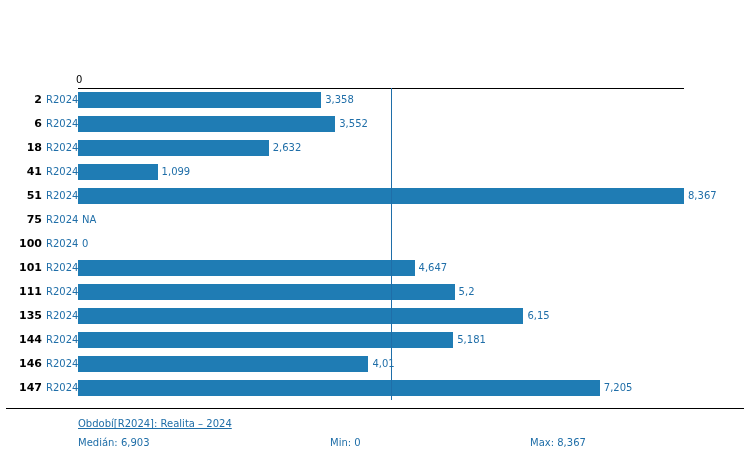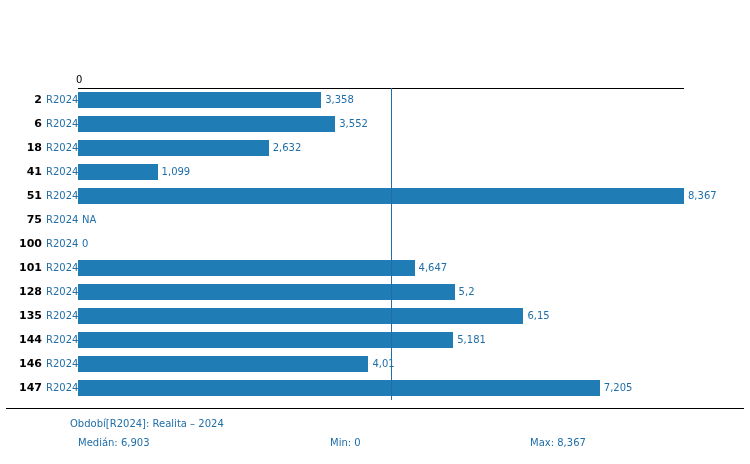--- a/index.html
+++ b/index.html
@@ -104,25 +104,26 @@
     position: absolute;
     top: 0;
     font-size: 10px;
     color: #1f6ea8;
     line-height: 24px;
     white-space: nowrap;
   }
 
   .footer-note {
     position: absolute;
-    left: 70px;
+    left: 78px;
     top: 418px;
     font-size: 10px;
     color: #1f6ea8;
     white-space: nowrap;
+    text-decoration: underline;
   }
   .foot-median {
     position: absolute;
     left: 78px;
     top: 437px;
     font-size: 10px;
     color: #1f6ea8;
     white-space: nowrap;
   }
   .foot-min {
@@ -192,21 +193,21 @@
         <div class="row-series">R2024</div>
         <div class="bar-val" style="left: 82px;">0</div>
       </div>
       <div class="row" style="top: 256px;">
         <div class="row-code">101</div>
         <div class="row-series">R2024</div>
         <div class="bar" style="width: 336.57px;"></div>
         <div class="bar-val" style="left: 418.57px;">4,647</div>
       </div>
       <div class="row" style="top: 280px;">
-        <div class="row-code">128</div>
+        <div class="row-code">111</div>
         <div class="row-series">R2024</div>
         <div class="bar" style="width: 376.622px;"></div>
         <div class="bar-val" style="left: 458.622px;">5,2</div>
       </div>
       <div class="row" style="top: 304px;">
         <div class="row-code">135</div>
         <div class="row-series">R2024</div>
         <div class="bar" style="width: 445.428px;"></div>
         <div class="bar-val" style="left: 527.428px;">6,15</div>
       </div>

